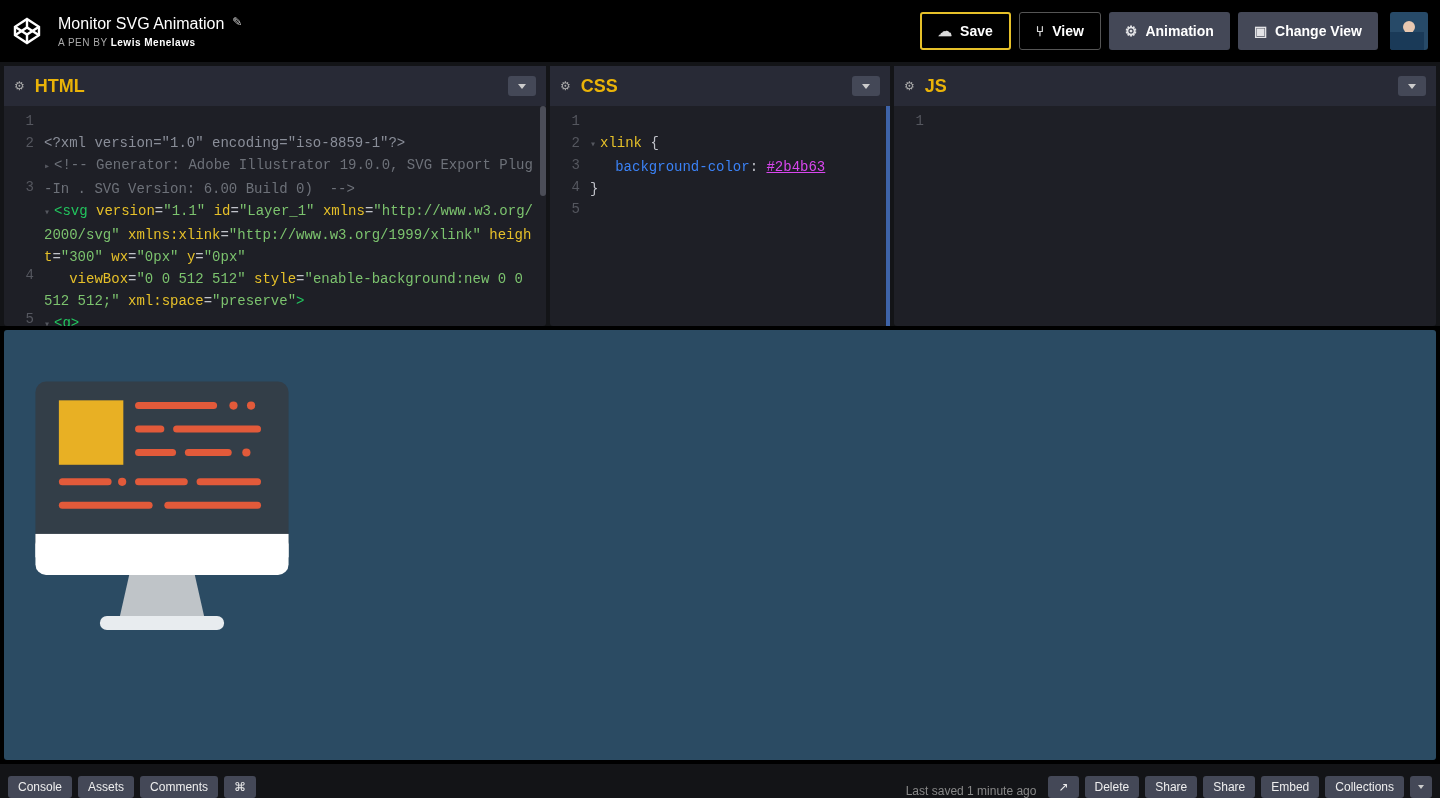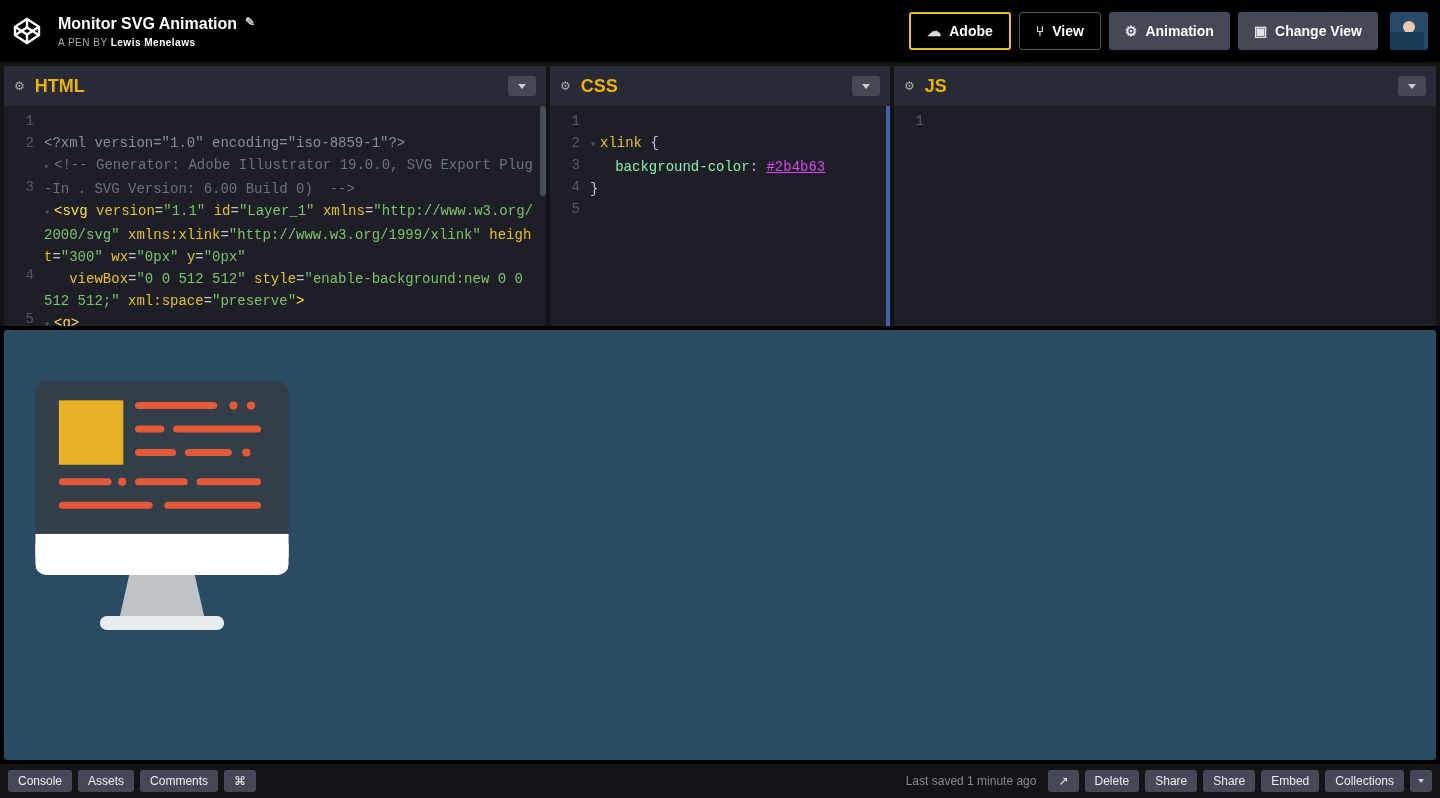--- a/index.html
+++ b/index.html
@@ -9,21 +9,21 @@
     font-family:"Helvetica Neue",Helvetica,Arial,sans-serif;
     color:#fff; overflow:hidden;
     display:flex; flex-direction:column;
   }
 
   
   .header { height:62px; background:#000; display:flex; align-items:center; padding:0 12px; }
   .cp-logo { width:30px; height:30px; margin-right:16px; position:relative; }
   .cp-logo svg { width:30px; height:30px; }
   .title-block { flex:1; }
-  .pen-title { font-size:16px; font-weight:700; display:flex; gap:8px; }
+  .pen-title { font-size:16px; font-weight:400; display:flex; gap:8px; }
   .edit-pencil { font-size:12px; opacity:.8; }
   .by-line { font-size:10px; letter-spacing:.5px; color:#aaa; margin-top:4px;}
   .by-line .author { color:#fff; font-weight:600;}
   .head-btns { display:flex; gap:8px; }
   .hbtn {
     background:#444857; border:none; color:#fff; font-size:14px; font-weight:600;
     padding:0 16px; height:38px; border-radius:3px; display:flex; align-items:center; gap:8px; cursor:pointer;
   }
   .hbtn.outline { background:#000; border:1px solid #555; }
   .hbtn.save { border:2px solid #e6c029; background:#000;}
@@ -40,37 +40,37 @@
   .ph-left { display:flex; align-items:center; gap:10px;}
   .gear { font-size:12px; color:#aaa;}
   .panel-title { font-weight:700; font-size:18px; color:#eab308;}
   .chev-btn { width:28px; height:20px; background:#444857; border:none; border-radius:3px; cursor:pointer; display:flex; align-items:center; justify-content:center; }
   .chev-btn::after { content:""; border-left:4px solid transparent; border-right:4px solid transparent; border-top:5px solid #ccc;}
   .code-area { flex:1; overflow:hidden; display:flex; font-family:Menlo,Consolas,"Courier New",monospace; font-size:14px; line-height:22px; padding-top:4px; position:relative;}
   .gutter { width:40px; text-align:right; color:#55575f; padding-right:10px;}
   .code { flex:1; padding-right:10px; color:#c0c2c9; white-space:pre-wrap; word-break:break-all;}
   .scrollbar { position:absolute; top:0; right:0; width:6px; height:90px; background:#4b4d57; border-radius:3px;}
   
-  .tag { color:#fde047;}
+  .tag { color:#22c55e;}
   .attr { color:#e6c029;}
   .val  { color:#7cc36e;}
   .pi   { color:#8a8e99;}
   .cmt  { color:#6d7179;}
   .sel  { color:#e6c029;}
-  .prop { color:#86efac;}
+  .prop { color:#3b82f6;}
   .num  { color:#d946ef;text-decoration:underline;}
   .punct{ color:#c0c2c9;}
   .fold { color:#55575f; font-size:10px; display:inline-block; width:10px;}
 
   
   .preview { flex:1; background:#2b4b63; margin:4px; border-radius:3px; position:relative;}
   .monitor { position:absolute; left:8px; top:34px; }
 
   
-  .footer { height:34px; background:#131417; display:flex; align-items:center; padding:8px 8px; gap:6px; font-size:12px;}
+  .footer { height:34px; background:#131417; display:flex; align-items:flex-end; padding:0 8px; gap:6px; font-size:12px;}
   .fbtn { background:#444857; border:none; color:#eee; padding:4px 10px; border-radius:3px; cursor:pointer; font-size:12px;}
   .fspacer { flex:1;}
   .saved { color:#888; margin-right:6px;}
   .drop { width:22px; height:22px; background:#444857; border:none; border-radius:3px; cursor:pointer; display:flex; align-items:center; justify-content:center;}
   .drop::after{ content:""; border-left:3px solid transparent; border-right:3px solid transparent; border-top:4px solid #ccc;}
 </style>
 </head>
 <body>
 
 <div class="header">
@@ -89,21 +89,21 @@
       <span class="edit-pencil">✎</span>
     </div>
     <div class="by-line">
       <span>A PEN BY</span>
       <span class="author">Lewis Menelaws</span>
     </div>
   </div>
   <div class="head-btns">
     <button class="hbtn save">
       <span class="ico">☁</span>
-      <span>Adobe</span>
+      <span>Save</span>
     </button>
     <button class="hbtn outline">
       <span class="ico">⑂</span>
       <span>View</span>
     </button>
     <button class="hbtn">
       <span class="ico">⚙</span>
       <span>Animation</span>
     </button>
     <button class="hbtn">

